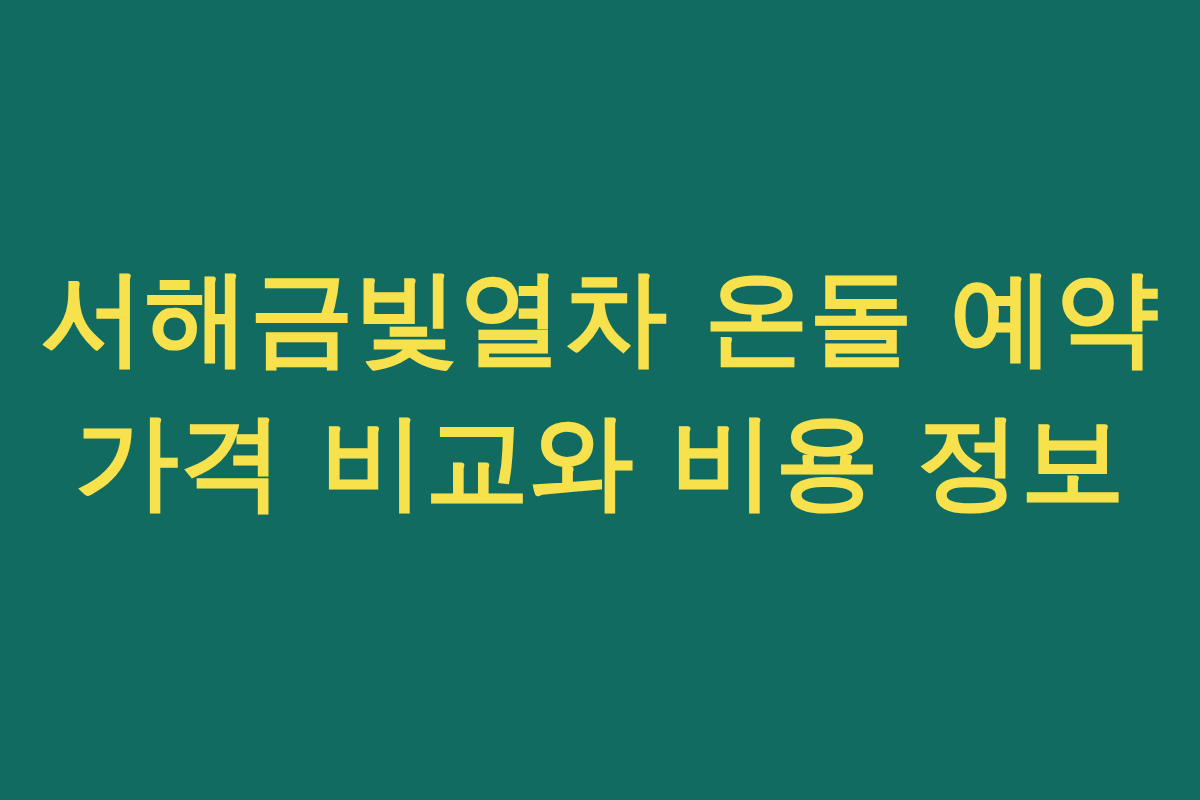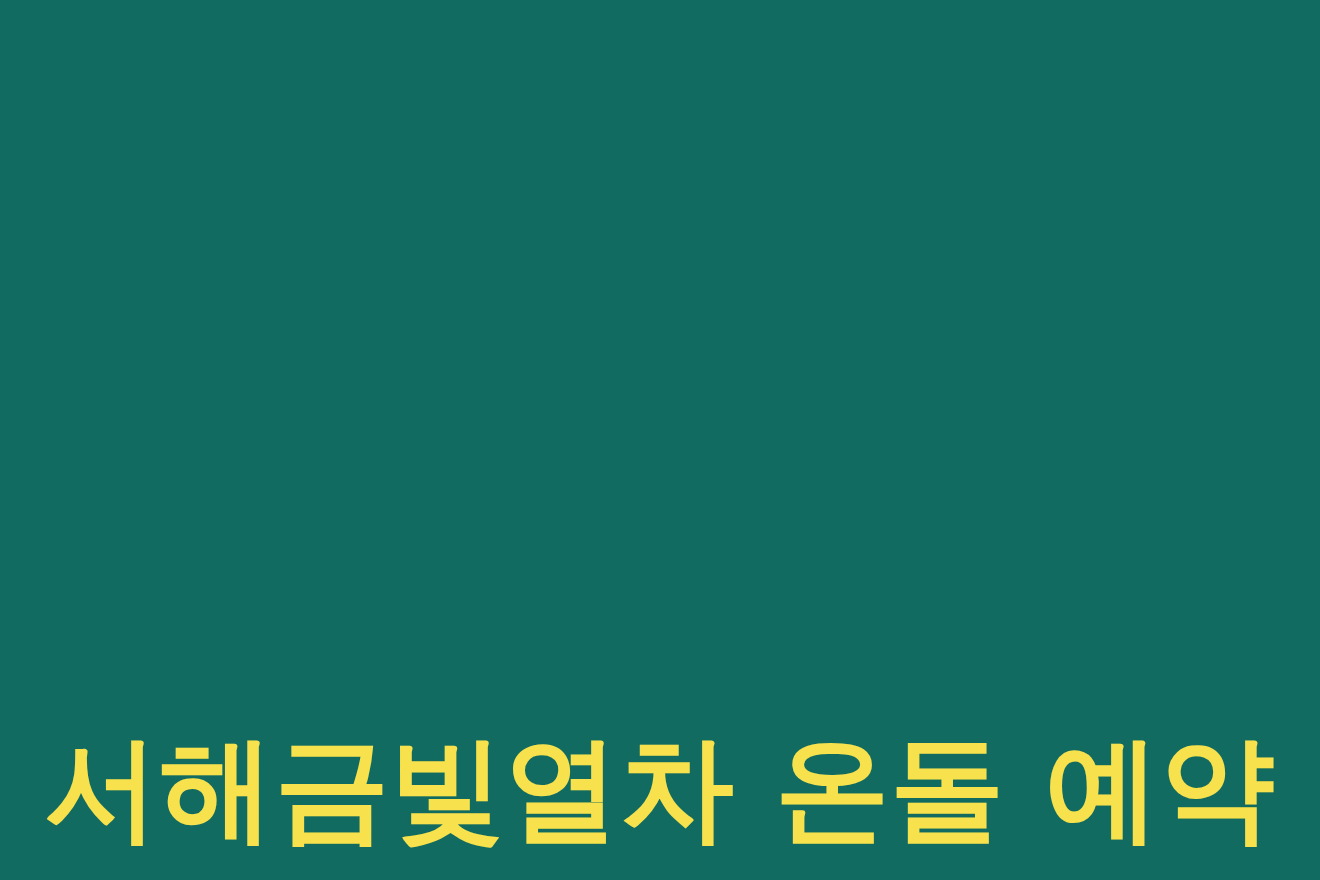--- a/index.html
+++ b/index.html
@@ -14,21 +14,21 @@
     overflow: hidden;
     font-family: "DejaVu Sans", "Liberation Sans", sans-serif;
   }
 
   .banner {
     position: relative;
     width: 1200px;
     height: 800px;
     box-sizing: border-box;
     display: flex;
-    align-items: flex-end;
+    align-items: center;
     justify-content: center;
     background-color: #116b61;
     overflow: hidden;
   }
 
   .headline-block {
     position: relative;
     width: 100%;
     padding: 0 40px;
     box-sizing: border-box;
@@ -64,16 +64,17 @@
 </style>
 </head>
 <body>
 
 <div class="banner">
 
   <div class="headline-block">
 
     <span class="headline-line line-1">서해금빛열차 온돌 예약</span>
 
+    <span class="headline-line line-2">가격 비교와 비용 정보</span>
 
   </div>
 
 </div>
 
 </body></html>

